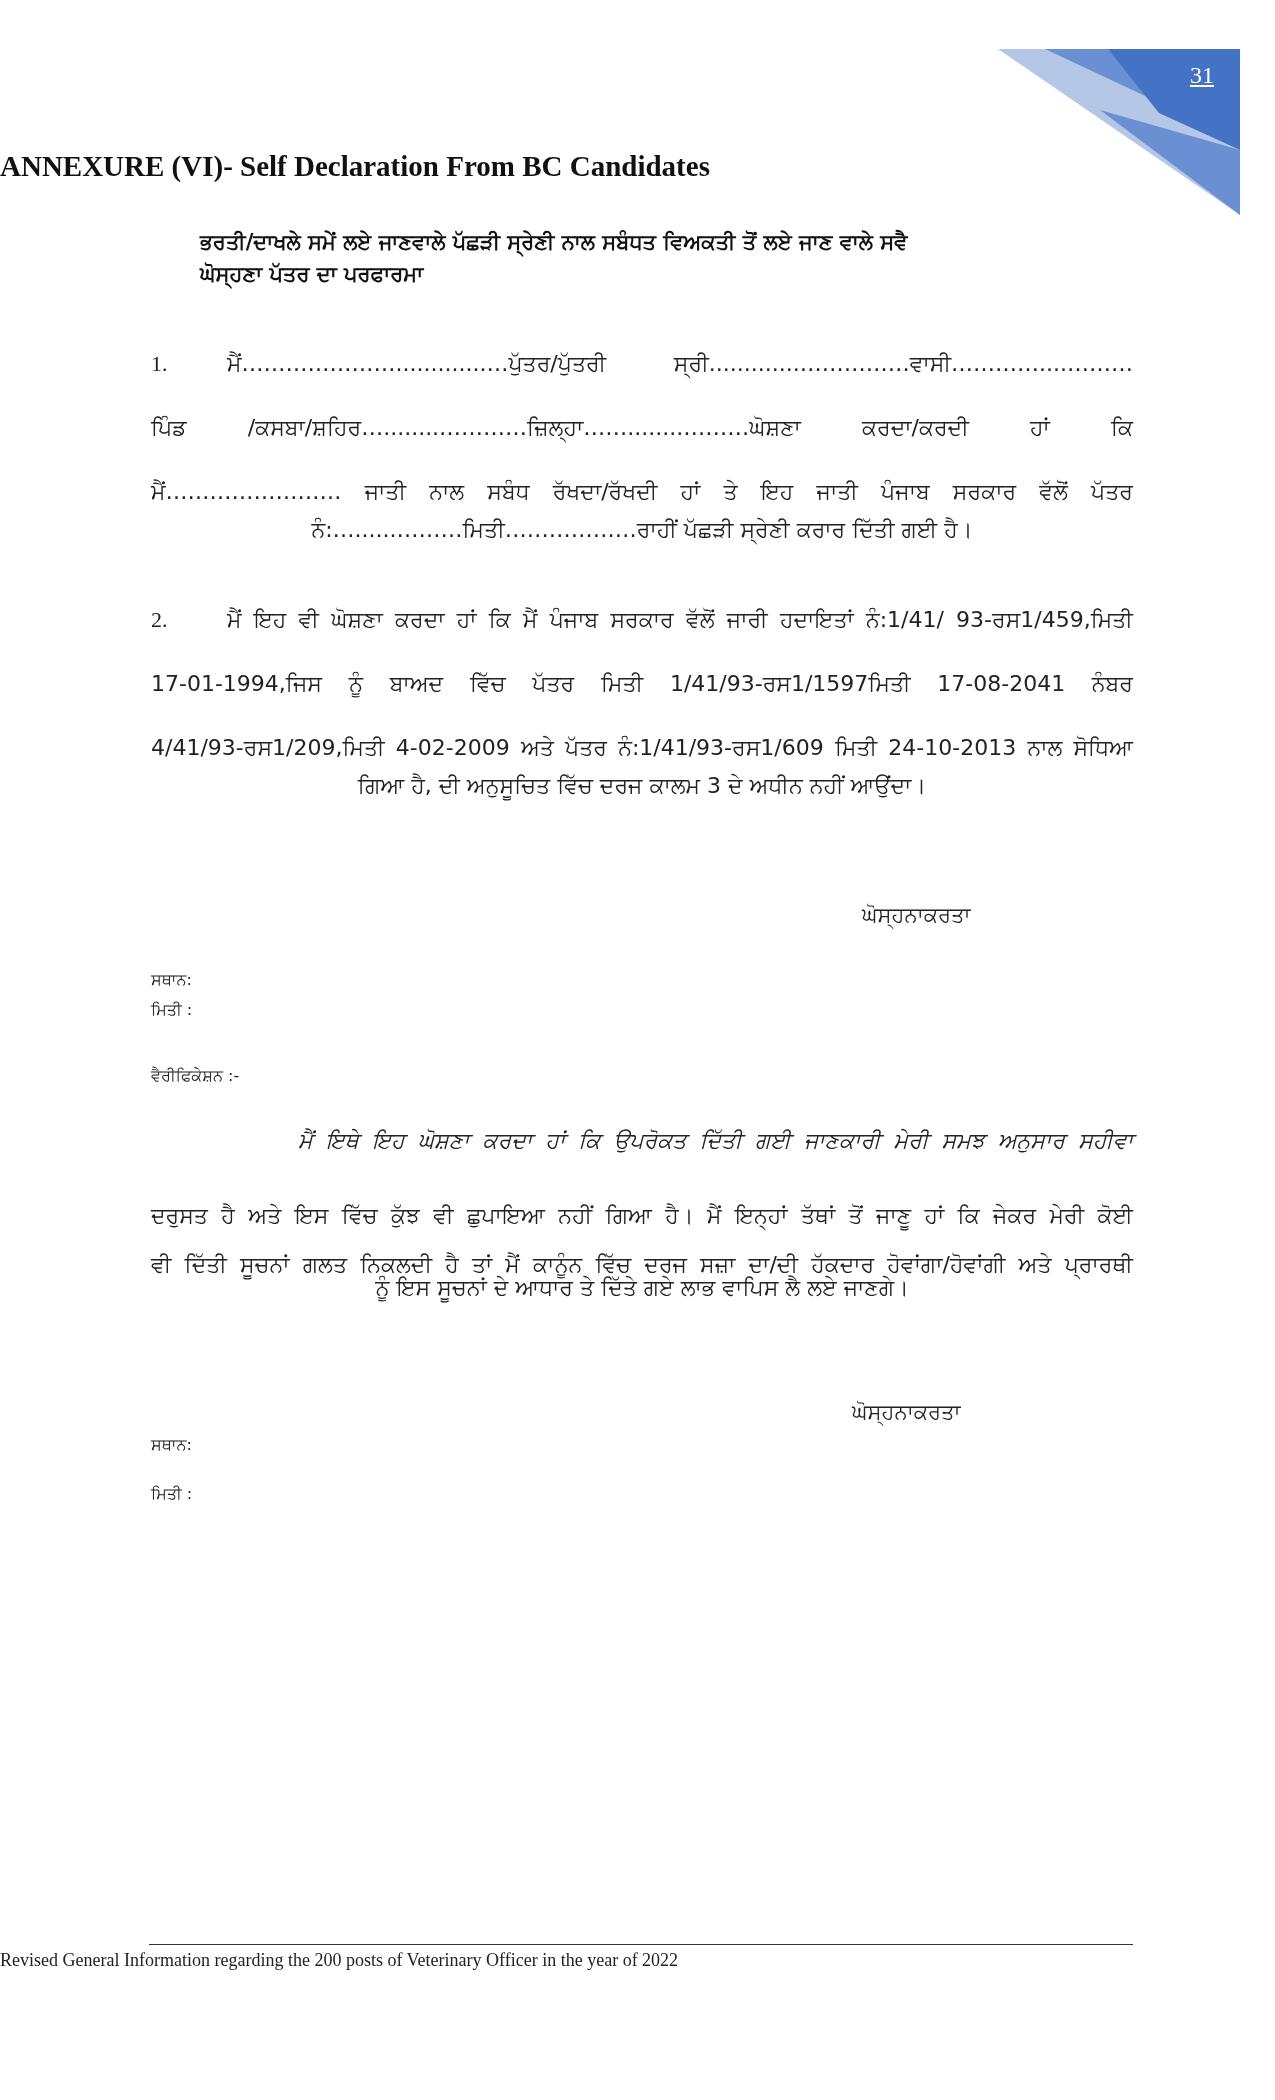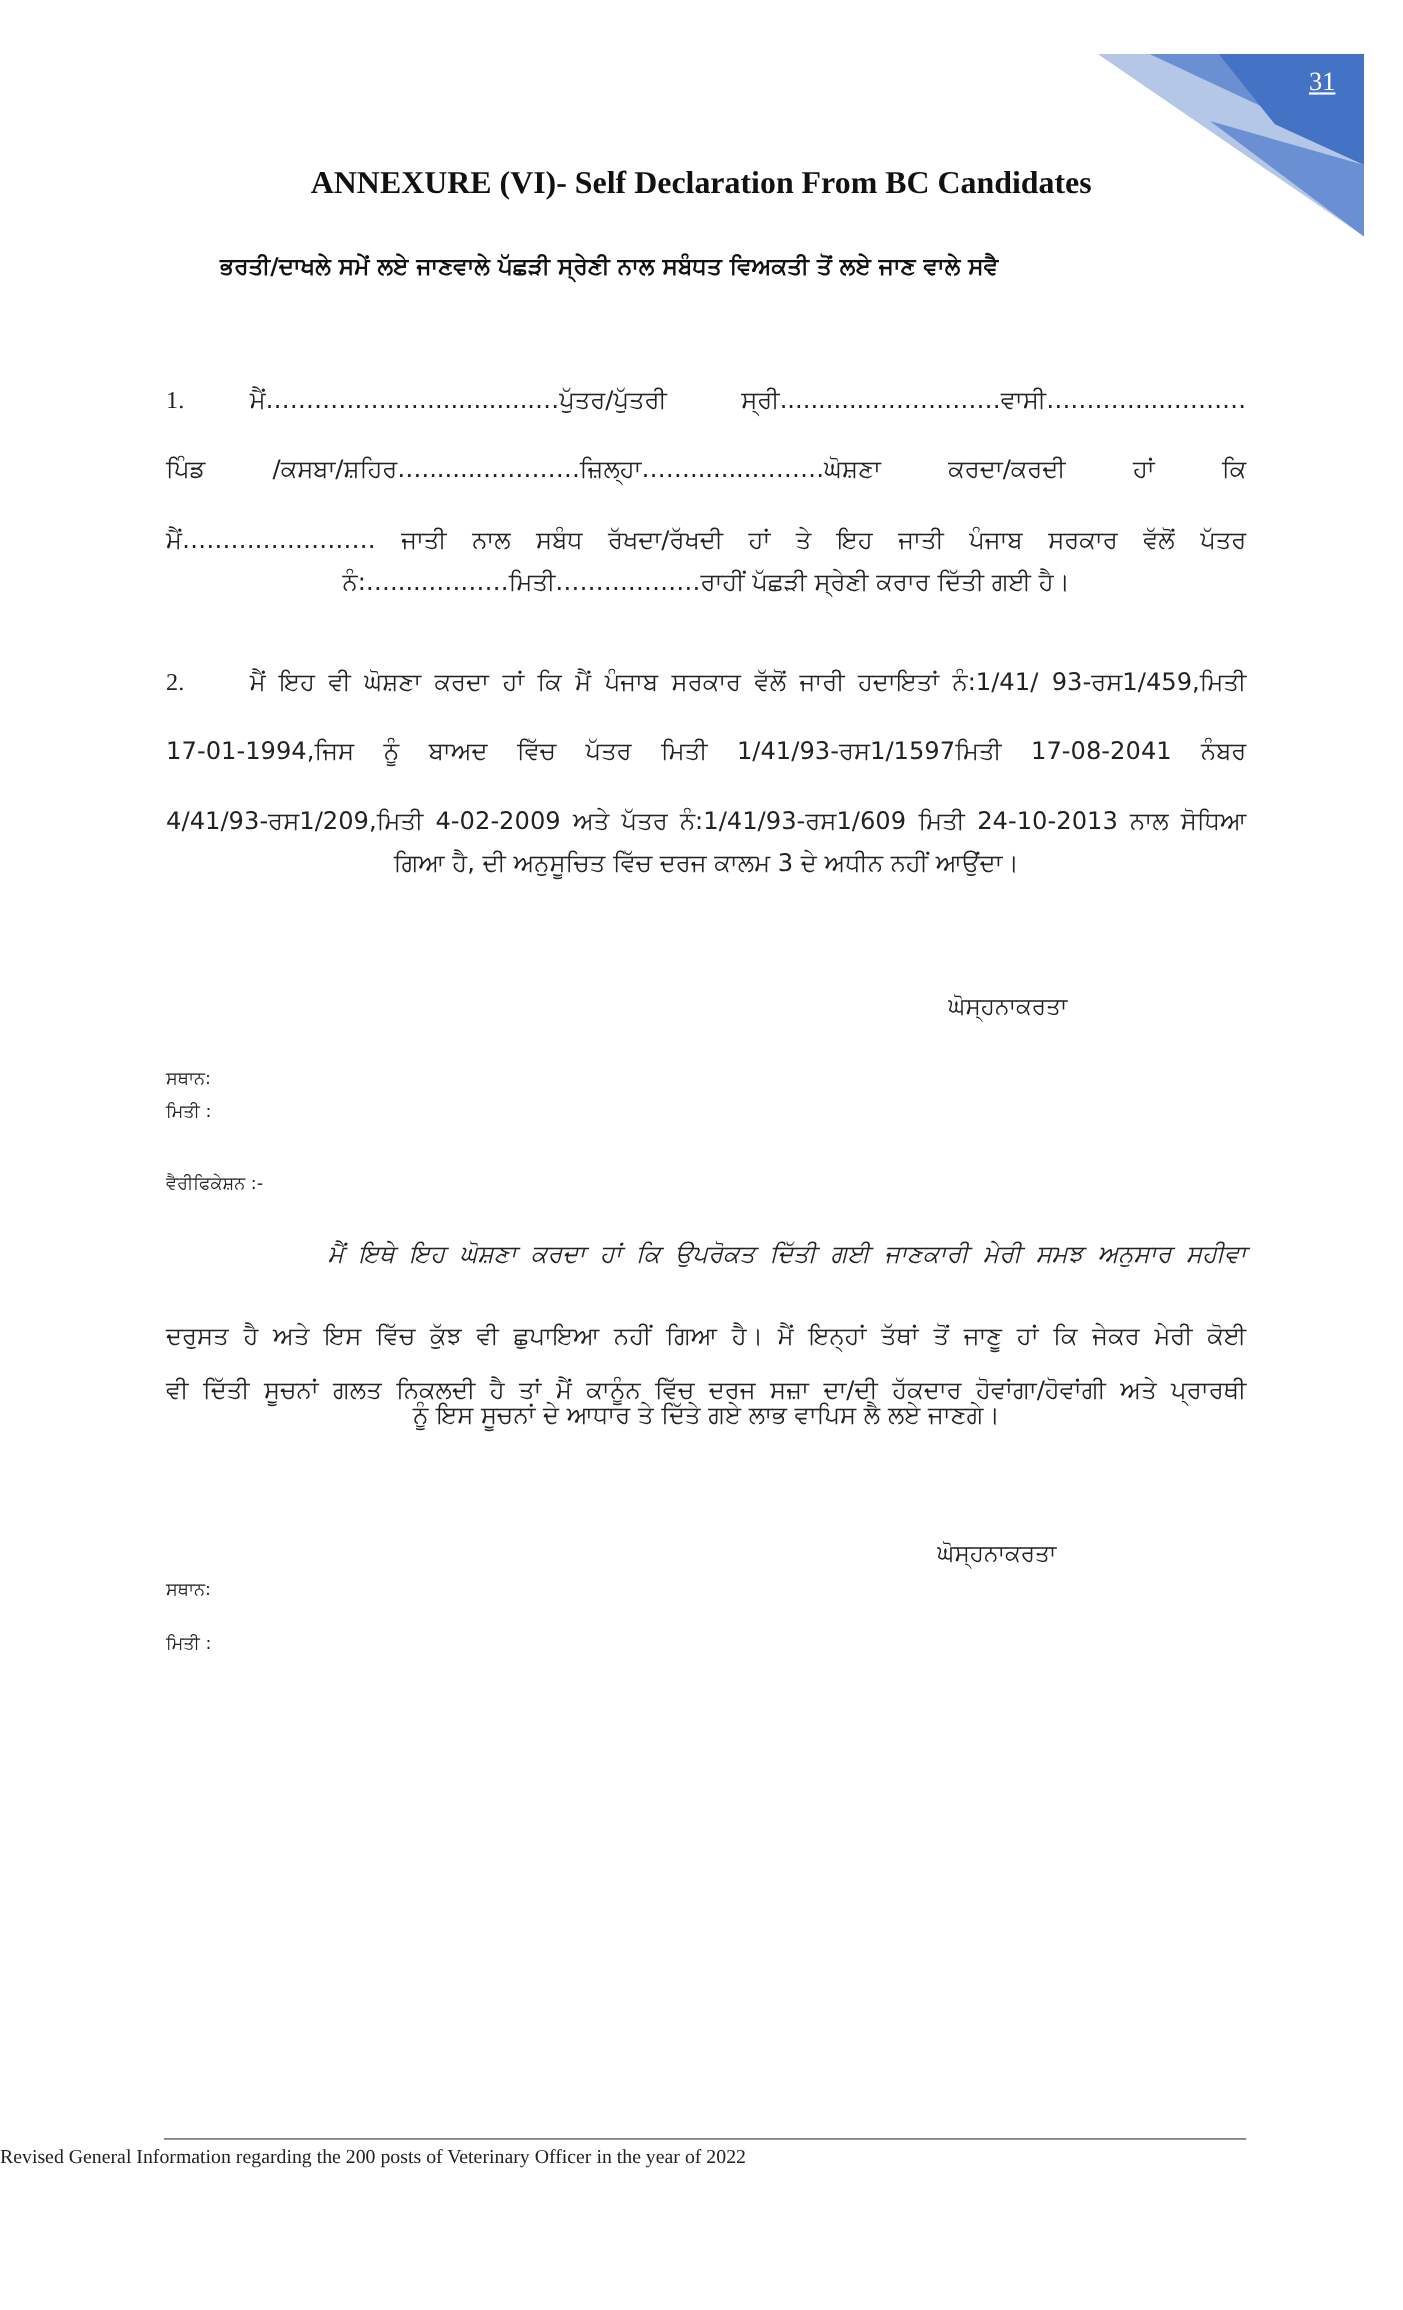--- a/index.html
+++ b/index.html
@@ -1,21 +1,21 @@
 <!DOCTYPE html>
 <html><head>
 <meta charset="utf-8">
 <style>
   html, body { margin: 0; padding: 0; background: #ffffff; }
   body { width: 1275px; height: 2100px; position: relative; overflow: hidden;
          font-family: "DejaVu Sans", sans-serif; color: #1a1a1a; }
   .corner { position: absolute; right: 0; top: 0; width: 1275px; height: 230px; pointer-events: none; }
   .page-num { position: absolute; left: 1190px; top: 62px; font-family: "Liberation Serif", serif;
               font-size: 24px; color: #ffffff; text-decoration: underline; }
-  .title { position: absolute; left: 0; width: 1275px; top: 150px; text-align: center;
+  .title { position: absolute; left: 0; width: 1275px; top: 150px; 
            font-family: "Liberation Serif", serif; font-weight: bold; font-size: 29px; color: #111; }
   .subtitle { position: absolute; left: 200px; width: 880px; top: 226px; text-align: left;
               font-family: "DejaVu Sans", sans-serif; font-weight: bold; font-size: 21px; line-height: 32px; color:#111; }
   .line { position: absolute; left: 151px; width: 982px; font-size: 22px; color: #222;
           white-space: nowrap; text-align: center; }
   .just { text-align: justify; text-align-last: justify; margin-top: 26px; }
   .num { display: inline-block; width: 76px; font-family: "Liberation Serif", serif; }
   .sig { position: absolute; font-size: 21px; color: #222; }
   .label { position: absolute; left: 151px; font-size: 16px; color: #222; }
   .footer-rule { position: absolute; left: 149px; width: 984px; top: 1944px; height: 0;
@@ -30,20 +30,21 @@
   <polygon points="998,49 1240,49 1240,215" fill="#b4c7e7"></polygon>
   <polygon points="1045,49 1240,49 1240,150 1190,117" fill="#6a8fd3"></polygon>
   <polygon points="1108,49 1240,49 1240,150 1159,113" fill="#4472c4"></polygon>
   <polygon points="1100,110 1240,150 1240,215" fill="#6a8fd3"></polygon>
 </svg>
 <div class="page-num">31</div>
 
 <div class="title">ANNEXURE (VI)- Self Declaration From BC Candidates</div>
 <div class="subtitle">
   <div>ਭਰਤੀ/ਦਾਖਲੇ ਸਮੇਂ ਲਏ ਜਾਣਵਾਲੇ ਪੱਛੜੀ ਸ੍ਰੇਣੀ ਨਾਲ ਸਬੰਧਤ ਵਿਅਕਤੀ ਤੋਂ ਲਏ ਜਾਣ ਵਾਲੇ ਸਵੈ</div>
+  <div>ਘੋਸ੍ਹਣਾ ਪੱਤਰ ਦਾ ਪਰਫਾਰਮਾ</div>
 </div>
 
 <div class="line just" style="top:325px">
   <span class="num">1.</span><span>ਮੈਂ………………….............…ਪੁੱਤਰ/ਪੁੱਤਰੀ   ਸ੍ਰੀ.............……………ਵਾਸੀ…………....………</span>
 </div>
 <div class="line just" style="top:389px">ਪਿੰਡ   /ਕਸਬਾ/ਸ਼ਹਿਰ…........…………ਜ਼ਿਲ੍ਹਾ……........………ਘੋਸ਼ਣਾ   ਕਰਦਾ/ਕਰਦੀ   ਹਾਂ   ਕਿ</div>
 <div class="line just" style="top:453px">ਮੈਂ…………………… ਜਾਤੀ ਨਾਲ ਸਬੰਧ ਰੱਖਦਾ/ਰੱਖਦੀ ਹਾਂ ਤੇ ਇਹ ਜਾਤੀ ਪੰਜਾਬ ਸਰਕਾਰ ਵੱਲੋਂ ਪੱਤਰ</div>
 <div class="line" style="top:517px">ਨੰ:…......………ਮਿਤੀ………………ਰਾਹੀਂ ਪੱਛੜੀ ਸ੍ਰੇਣੀ ਕਰਾਰ ਦਿੱਤੀ ਗਈ ਹੈ।</div>
 
 <div class="line just" style="top:581px">

